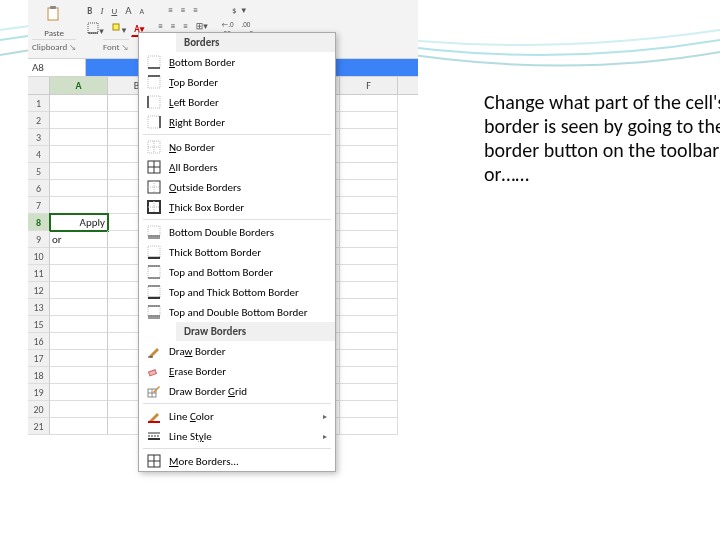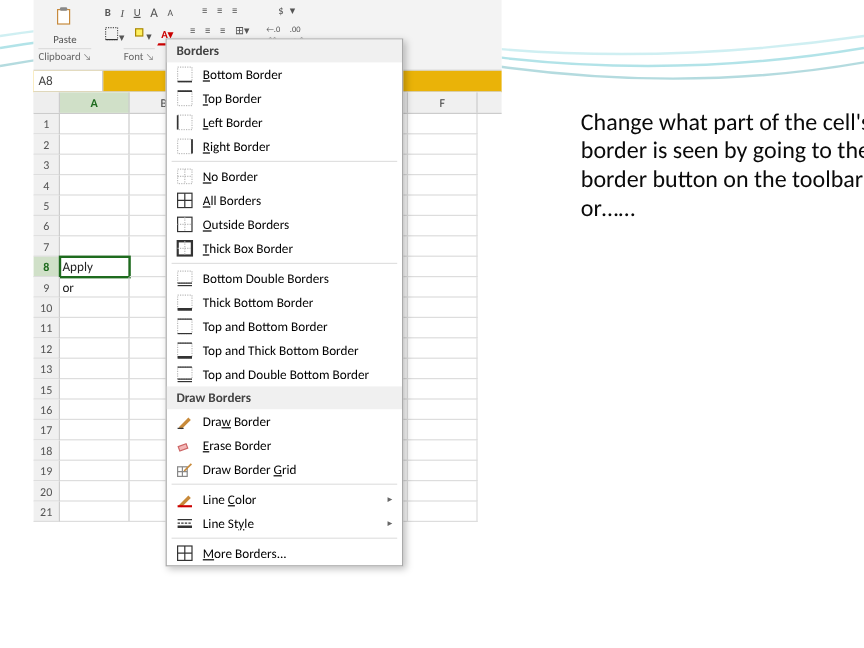--- a/index.html
+++ b/index.html
@@ -5,34 +5,34 @@
   * { box-sizing: border-box; margin: 0; padding: 0; }
   body { font-family: "Segoe UI", Calibri, sans-serif; font-size: 11px; background: #fff; width: 720px; height: 540px; position: relative; overflow: hidden; }
   .wave-bg { position: absolute; top: 0; left: 0; width: 100%; height: 70px; pointer-events: none; z-index: 0; }
   .excel { position: absolute; left: 28px; top: 0; width: 390px; background: #fff; z-index: 1; }
   .ribbon { background: #f3f3f3; border-bottom: 1px solid #d4d4d4; padding: 2px 4px 4px; display: flex; gap: 8px; }
   .r-group { display: flex; flex-direction: column; align-items: center; gap: 1px; font-size: 9px; color: #555; }
   .r-group .row { display: flex; gap: 2px; align-items: center; }
   .r-btn { padding: 1px 2px; border: 1px solid transparent; cursor: pointer; }
   .r-lbl { font-size: 9px; color: #666; border-top: 1px solid #ddd; padding-top: 1px; display: flex; align-items: center; gap: 2px; justify-content: space-between; }
   .launcher { font-size: 8px; color: #888; }
-  .namebox-row { display: flex; border-bottom: 1px solid #d4d4d4; background: #eab308; }
+  .namebox-row { display: flex; border-bottom: 1px solid #d4d4d4; background: #3b82f6; }
   .namebox { width: 58px; padding: 2px 4px; border-right: 1px solid #ccc; background: #fff; color: #444; font-size: 11px; }
   .grid { background: #fff; }
   .col-headers { display: flex; background: #f0f0f0; border-bottom: 1px solid #ccc; }
   .corner { width: 22px; height: 17px; border-right: 1px solid #ccc; background: #eee; }
   .col-h { width: 58px; height: 17px; border-right: 1px solid #ccc; text-align: center; line-height: 17px; color: #444; font-size: 10px; }
   .col-h.sel { background: #d0e0c8; font-weight: 600; color: #1e6b1e; }
   .g-row { display: flex; height: 17px; }
   .row-h { width: 22px; border-right: 1px solid #ccc; border-bottom: 1px solid #ddd; text-align: center; font-size: 10px; color: #555; background: #f0f0f0; line-height: 17px; }
   .row-h.sel { background: #d0e0c8; font-weight: 600; color: #1e6b1e; }
   .cell { width: 58px; border-right: 1px solid #ddd; border-bottom: 1px solid #ddd; padding: 0 2px; line-height: 17px; font-size: 11px; color: #222; white-space: nowrap; }
   .cell.selcol { border-right: 1px solid #ccc; }
   .dropdown { position: absolute; left: 138px; top: 32px; width: 198px; background: #fff; border: 1px solid #aaa; box-shadow: 2px 2px 6px rgba(0,0,0,0.25); z-index: 5; font-size: 11px; }
-  .dd-header { background: #f0f0f0; padding: 3px 8px; font-weight: 600; color: #444; font-size: 11px; }
+  .dd-header { background: #f0f0f0; padding: 3px 8px; font-weight: 600; color: #444; font-size: 11px; margin-left: 37px; }
   .dd-item { display: flex; align-items: center; padding: 3px 8px; gap: 8px; cursor: pointer; }
   .dd-sep { height: 1px; background: #e0e0e0; margin: 2px 4px; }
   .dd-sub { font-size: 8px; color: #666; margin-left: auto; }
   .dd-item .u { text-decoration: underline; }
   .b-icon { width: 14px; height: 14px; display: inline-flex; align-items: center; justify-content: center; }
   .b-icon svg { width: 14px; height: 14px; }
   .caption { position: absolute; left: 460px; top: 90px; width: 248px; font-size: 20px; font-family: Calibri, sans-serif; color: #0a0a0a; line-height: 1.2; z-index: 2; margin-left: 24px; }
   .pencil { fill: #c88a3a; }
 </style>
 </head>
@@ -184,21 +184,21 @@
           <div class="row-h">7</div>
           <div class="cell selcol"></div>
           <div class="cell"></div>
           <div class="cell"></div>
           <div class="cell"></div>
           <div class="cell"></div>
           <div class="cell"></div>
         </div>
         <div class="g-row">
           <div class="row-h sel">8</div>
-          <div class="cell selcol" style="outline: rgb(30, 107, 30) solid 2px; outline-offset: -1px;">Apply</div>
+          <div class="cell selcol" style="outline: rgb(30, 107, 30) solid 2px; outline-offset: -1px; text-align: right;">Apply</div>
           <div class="cell"></div>
           <div class="cell"></div>
           <div class="cell"></div>
           <div class="cell"></div>
           <div class="cell"></div>
         </div>
         <div class="g-row">
           <div class="row-h">9</div>
           <div class="cell selcol">or</div>
           <div class="cell"></div>

